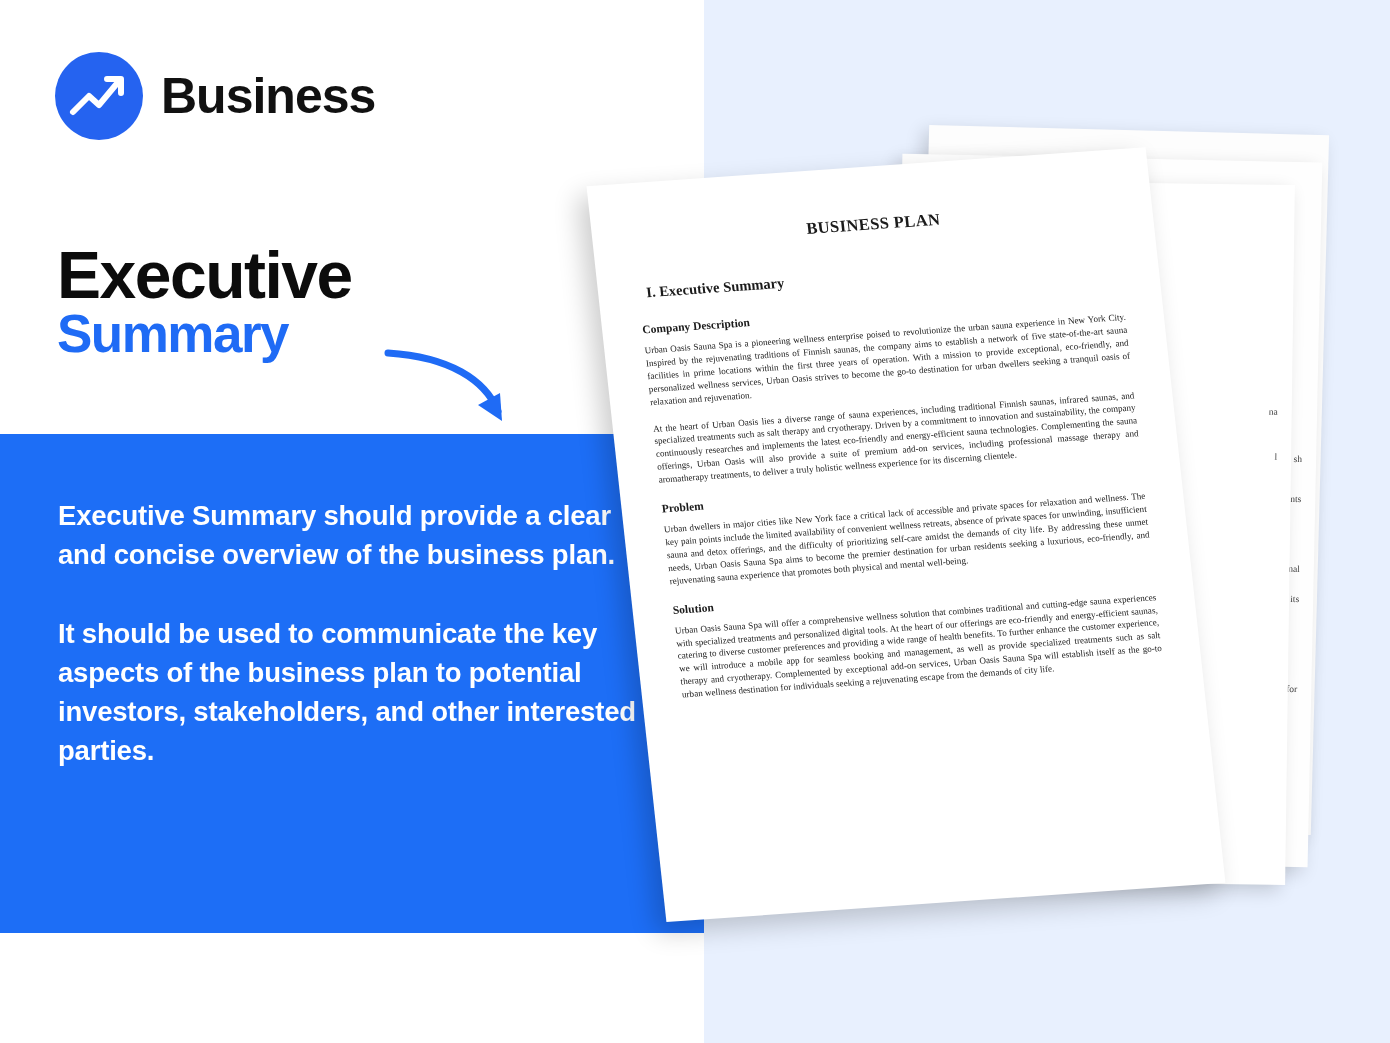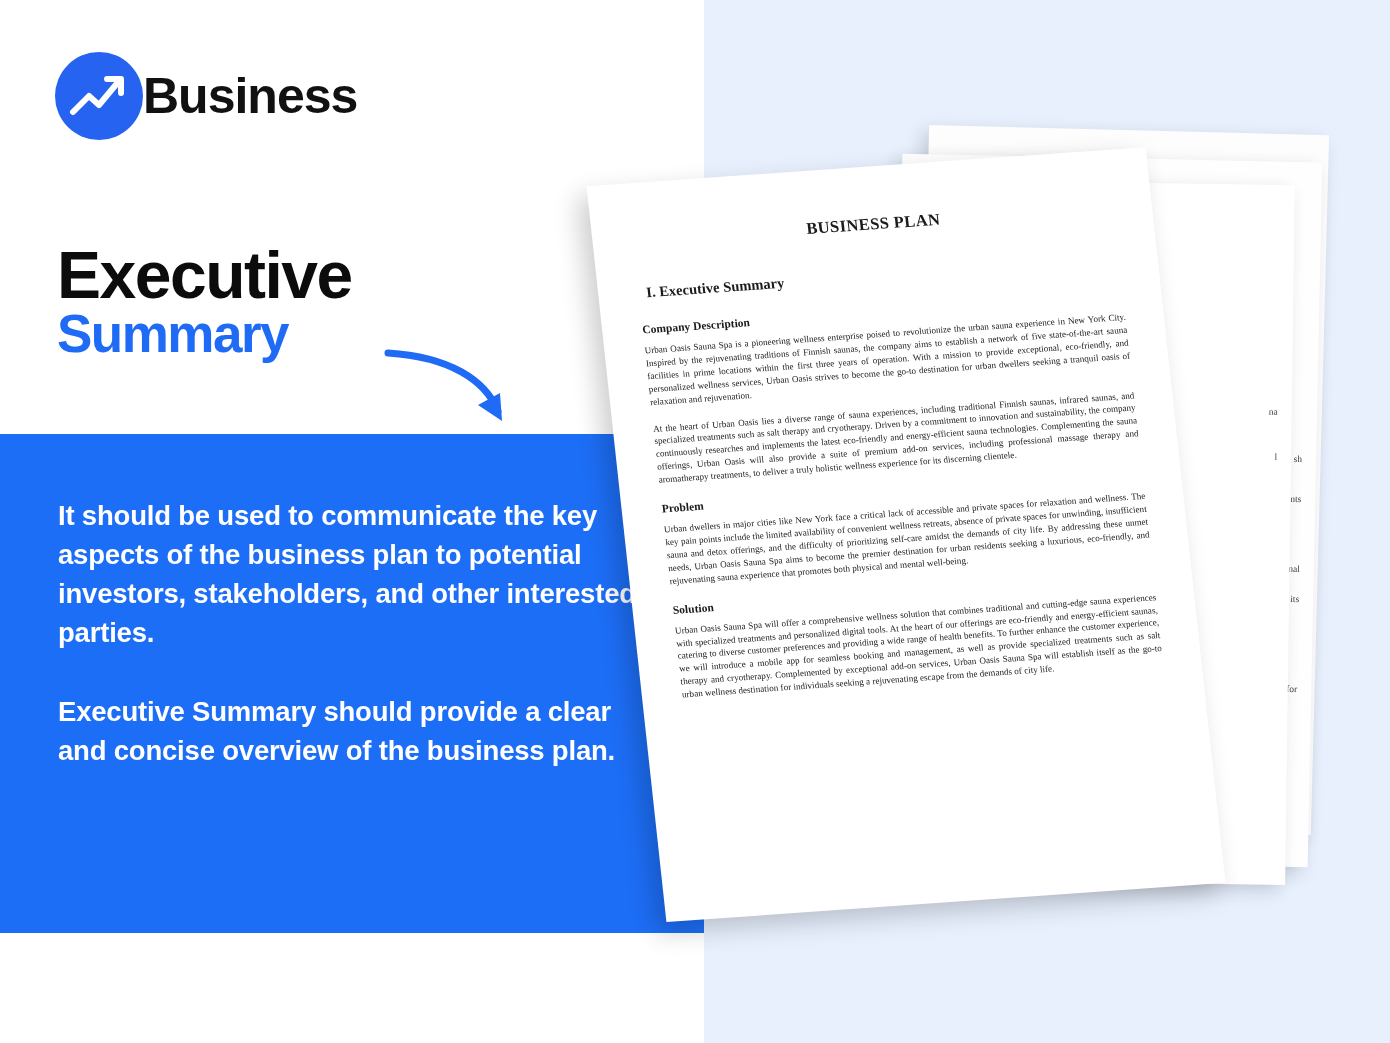--- a/index.html
+++ b/index.html
@@ -31,21 +31,21 @@
     position: absolute;
     left: 0; top: 933px;
     width: 704px; height: 110px;
     background: #ffffff;
   }
 
   
   .logo-wrap {
     position: absolute;
     left: 55px; top: 52px;
-    display: flex; align-items: center; 
+    display: flex; align-items: center; gap: 18px;
   }
   .logo-mark {
     width: 88px; height: 88px;
     border-radius: 50%;
     background: #2563f0;
     position: relative;
     flex: none;
   }
   .logo-mark svg { position: absolute; left: 0; top: 0; }
   .logo-text { line-height: 1; }
@@ -198,22 +198,22 @@
   </div>
 
   <div class="arrow">
     <svg width="150" height="100" viewBox="0 0 150 100">
       <path d="M8 8 C70 12, 105 35, 118 66" stroke="#1f6bf5" stroke-width="7" fill="none" stroke-linecap="round"></path>
       <path d="M98 60 L122 76 L120 48" fill="#1f6bf5"></path>
     </svg>
   </div>
 
   <div class="blue-panel">
+    <p>Executive Summary should provide a clear and concise overview of the business plan.</p>
     <p>It should be used to communicate the key aspects of the business plan to potential investors, stakeholders, and other interested parties.</p>
-    <p>Executive Summary should provide a clear and concise overview of the business plan.</p>
   </div>
 
   <div class="docs">
 
     <div class="sheet back3">
       <div class="back-text" style="top:300px;">na</div>
     </div>
 
     <div class="sheet back2">
       <div class="back-text" style="top:290px;">sh</div>

